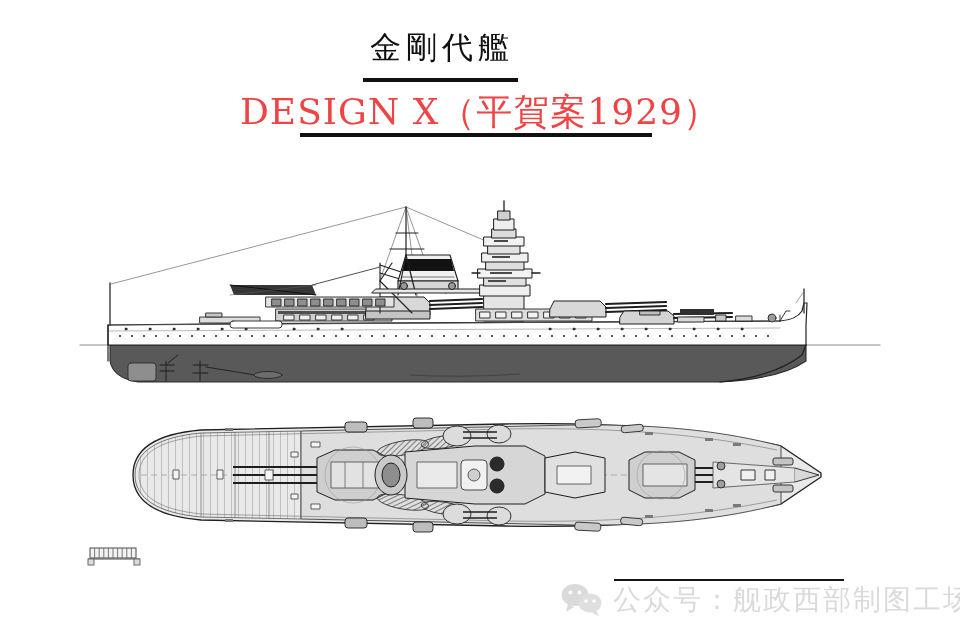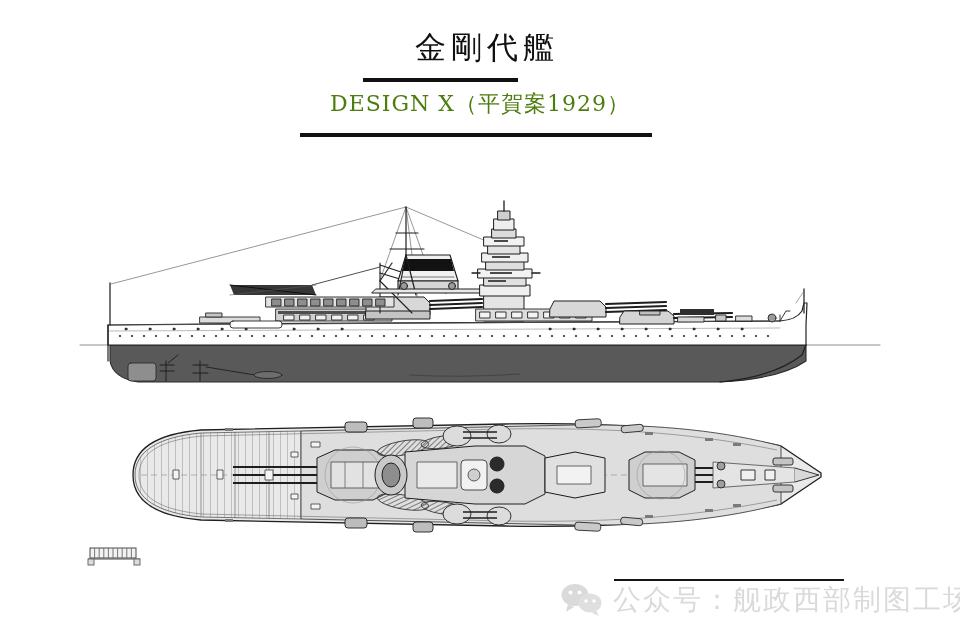--- a/index.html
+++ b/index.html
@@ -7,27 +7,27 @@
     width:960px;height:626px;background:#ffffff;overflow:hidden;position:relative;
     font-family:"Liberation Serif", serif;
   }
   #sheet{position:absolute;inset:0;}
 
   
   .title-block{position:absolute;left:0;top:0;width:960px;text-align:center;}
   .title-main{
     position:absolute;left:0;top:32px;width:884px;
     font-family:"DejaVu Serif", serif;
-    font-size:31px;letter-spacing:5px;color:#101010;line-height:1;margin-left:45px;
+    font-size:31px;letter-spacing:5px;color:#101010;line-height:1;
   }
   .rule-1{position:absolute;left:363px;top:78px;width:155px;height:4px;background:#111;}
   .title-sub{
     position:absolute;left:0;top:92px;width:960px;
     font-family:"DejaVu Serif", serif;
-    font-size:22px;letter-spacing:1px;color:#4d7c0f;line-height:1.1;
+    font-size:36px;letter-spacing:1px;color:#ef4444;line-height:1.1;
   }
   .rule-2{position:absolute;left:300px;top:133px;width:352px;height:4px;background:#111;}
 
   
   .credit{
     position:absolute;left:620px;top:560px;
     font-family:"DejaVu Sans Mono", monospace;
     font-size:13px;color:#141414;letter-spacing:.4px;white-space:nowrap;
   }
   .credit-rule{position:absolute;left:614px;top:579px;width:230px;height:1.6px;background:#161616;}

